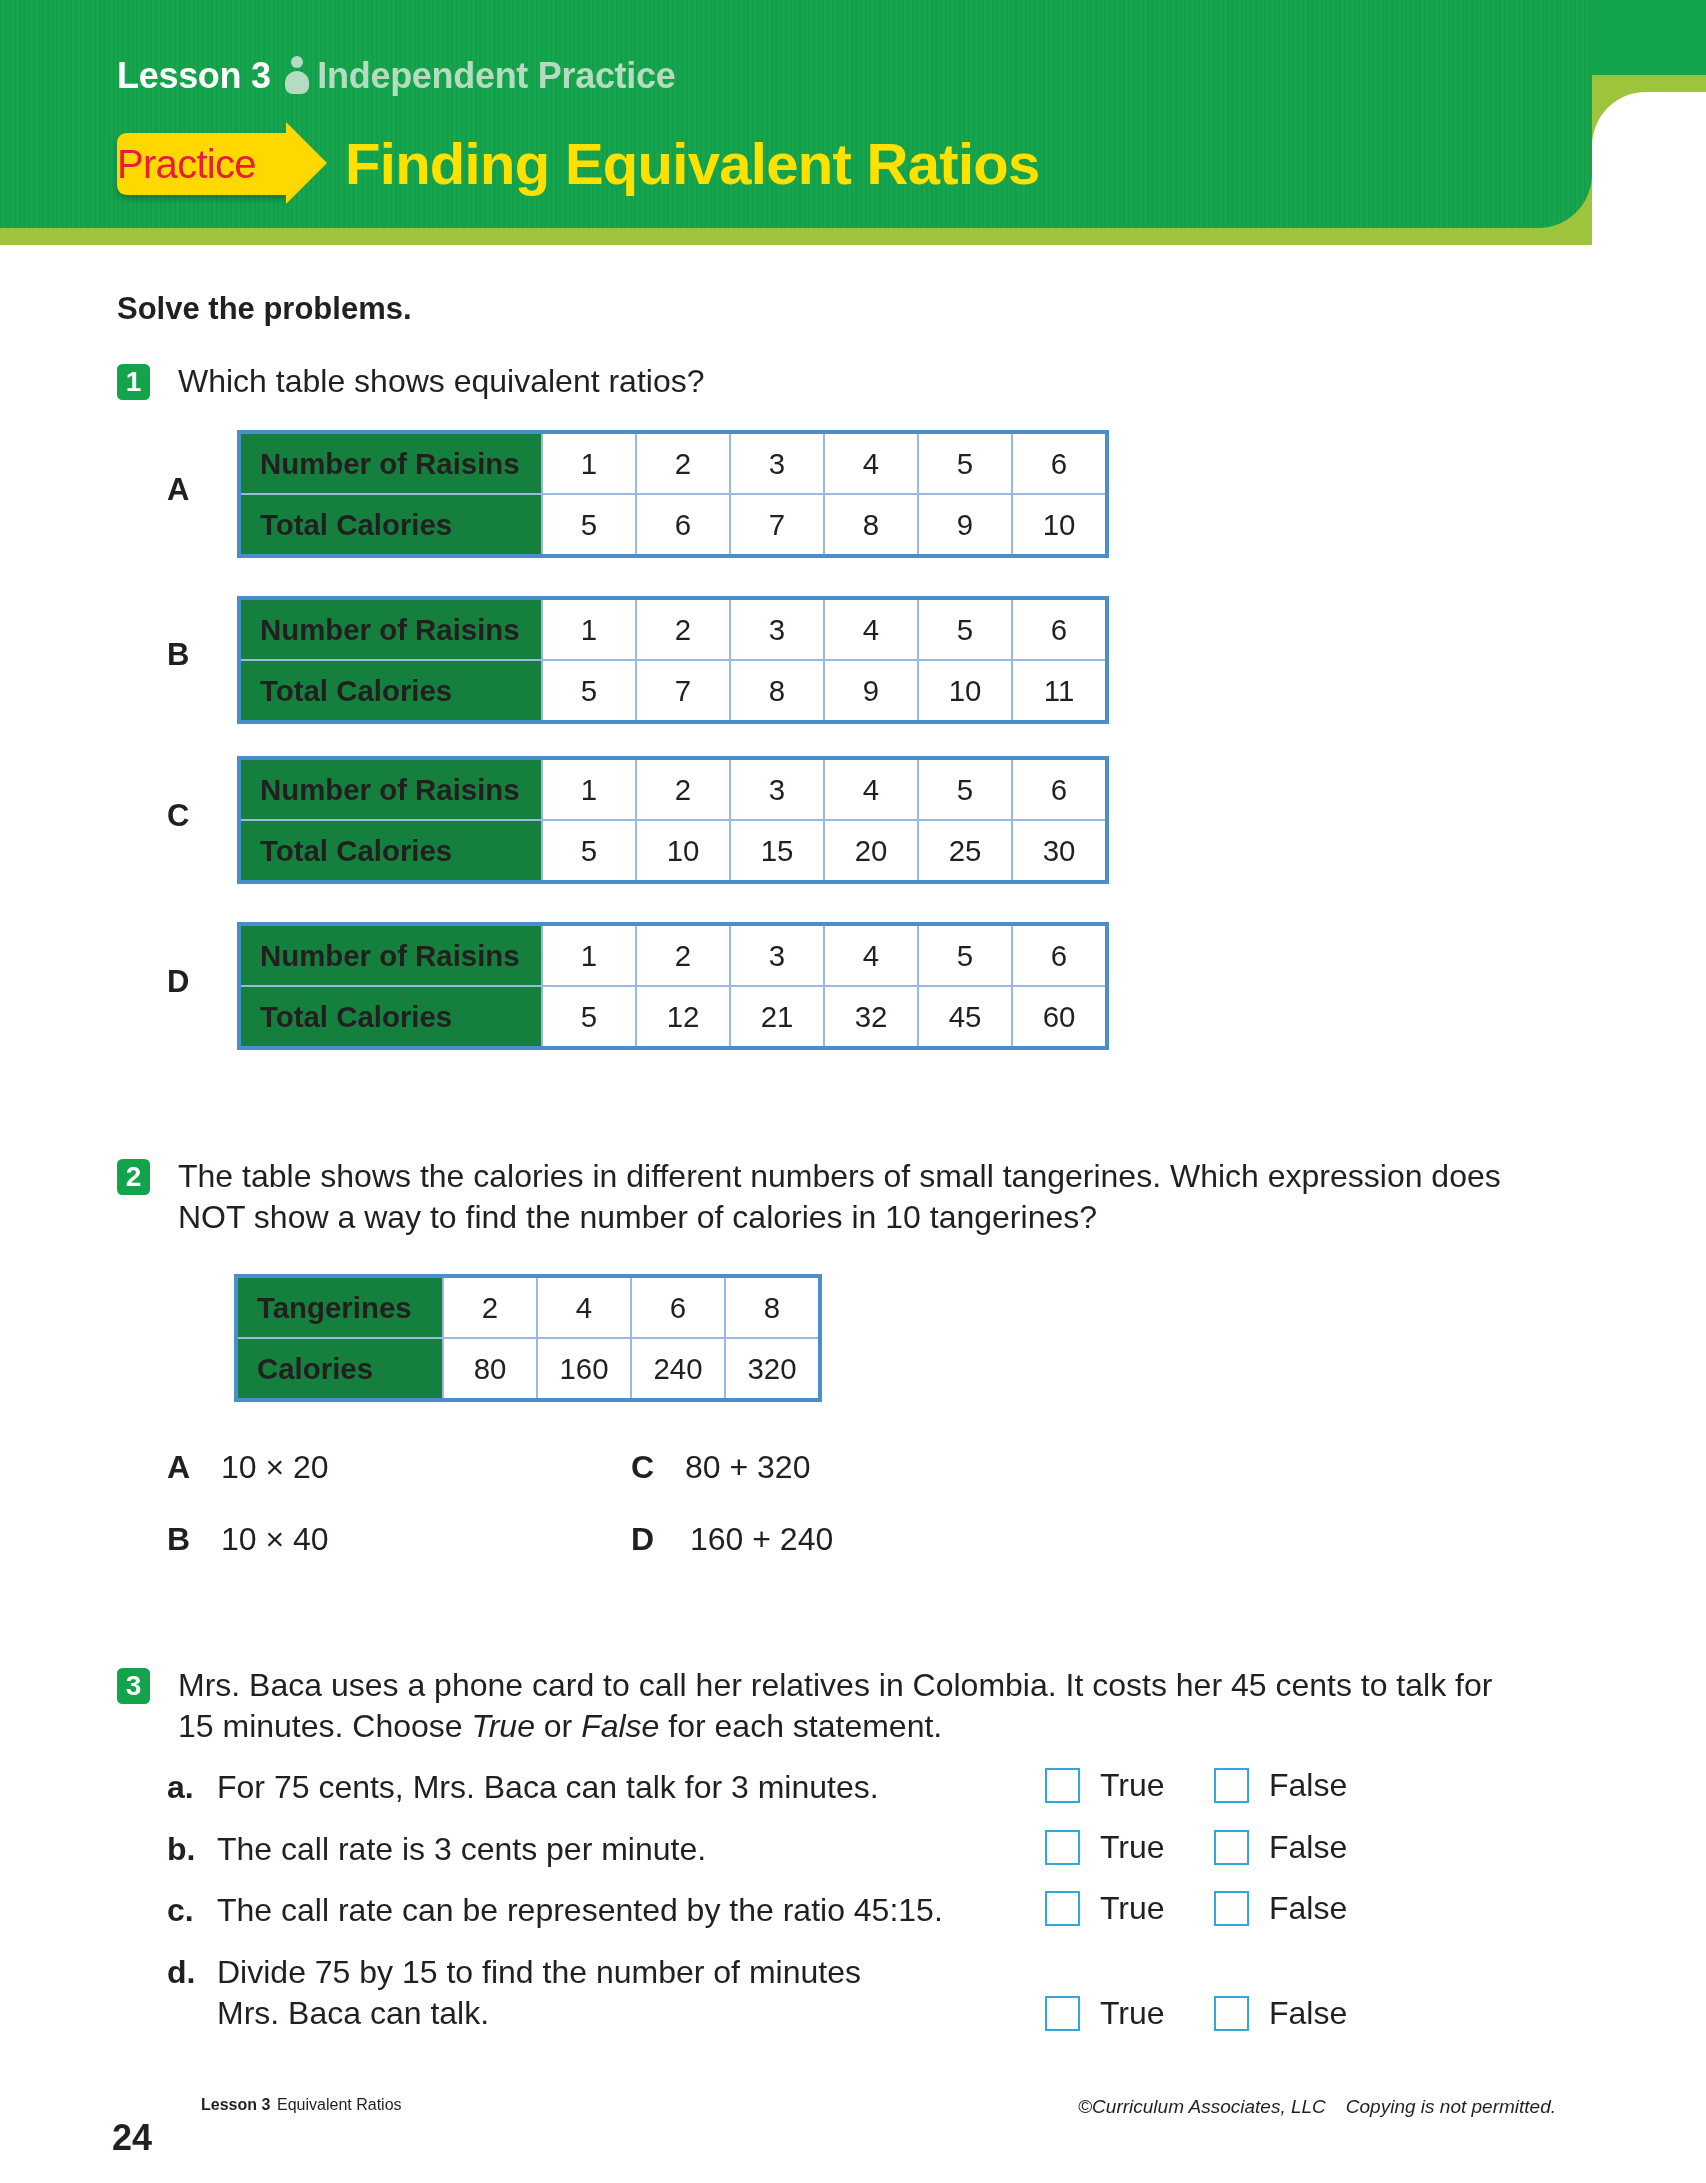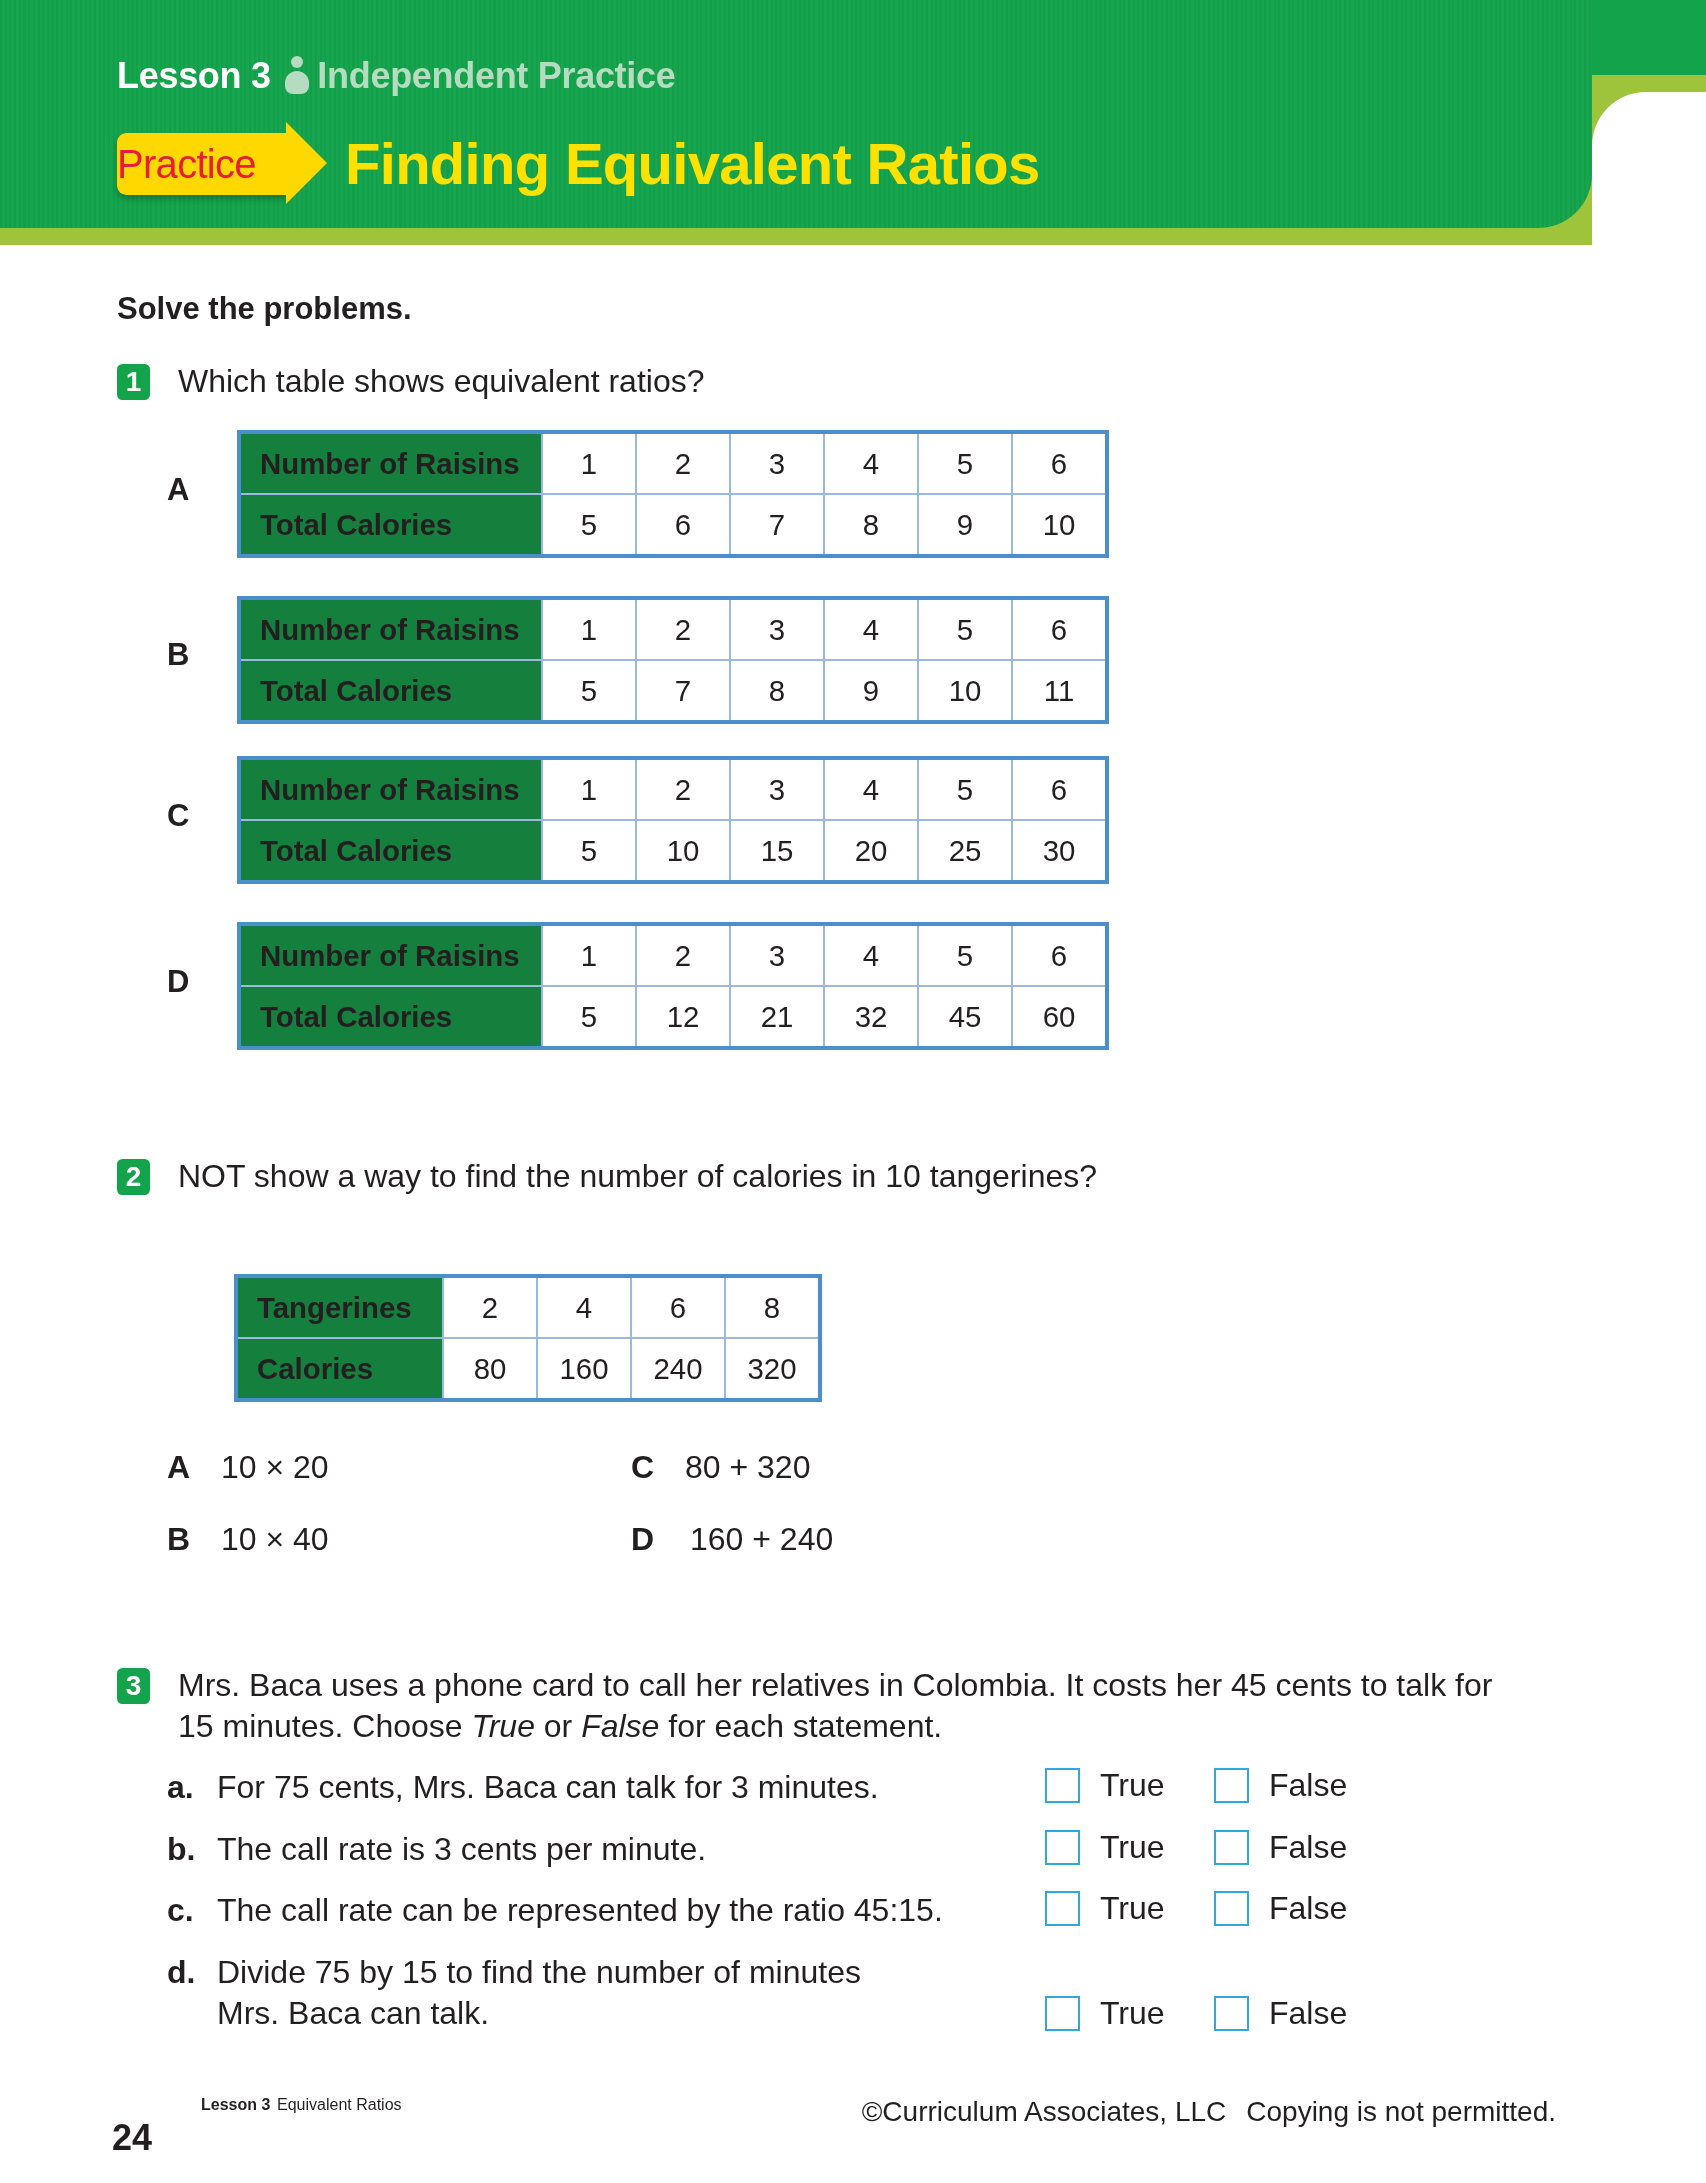--- a/index.html
+++ b/index.html
@@ -59,21 +59,21 @@
   .stmt { position:absolute; left:167px; font-size:32px; display:flex; line-height:41px; }
   .stmt .l { font-weight:bold; width:50px; }
   .tf { position:absolute; display:flex; align-items:center; font-size:32px; }
   .tf .box { width:35px; height:35px; border:2px solid #2fa8dc; box-sizing:border-box; margin-right:20px; background:#fff; cursor:pointer; }
   .tf .lbl { width:114px; }
 
   
   .pg-num { position:absolute; left:112px; top:2080px; font-size:36px; font-weight:bold;margin-top:37px; }
   .ft-lesson { position:absolute; left:201px; top:2096px; font-size:16px; }
   .ft-lesson b { font-weight:bold; margin-right:6.7px; }
-  .ft-copy { position:absolute; right:151px; top:2096px; font-size:28px; }
+  .ft-copy { position:absolute; right:151px; top:2096px; font-size:19px;font-style:italic; }
   .ft-copy span + span { margin-left:20px; }
 </style>
 </head>
 <body>
 
 <div>
   <div class="hdr-lime"></div>
   <div class="hdr-green-top"></div>
   <div class="hdr-lime-arc"></div>
   <div class="hdr-white-cut"></div>
@@ -195,20 +195,21 @@
     <td class="val">32</td>
     <td class="val">45</td>
     <td class="val">60</td>
   </tr>
 </tbody>
   </table>
 
 <div class="q-row" style="top:1156px;">
   <div class="q-num">2</div>
   <div class="q-text">
+    <div>The table shows the calories in different numbers of small tangerines. Which expression does</div>
     <div>NOT show a way to find the number of calories in 10 tangerines?</div>
   </div>
 </div>
 
 <table class="ratio t4" style="left:234px; top:1274px;">
   <tbody>
       <tr>
     <td class="hdr">Tangerines</td>
     <td class="val">2</td>
     <td class="val">4</td>

